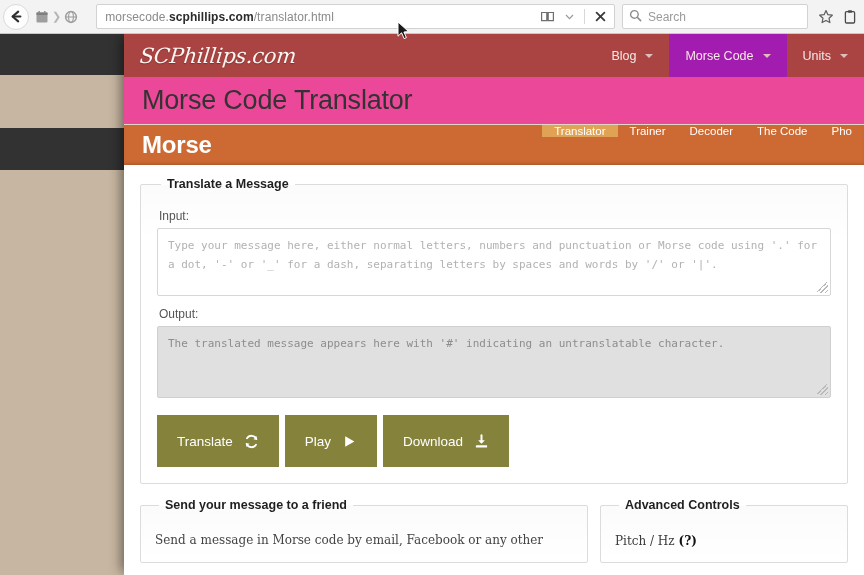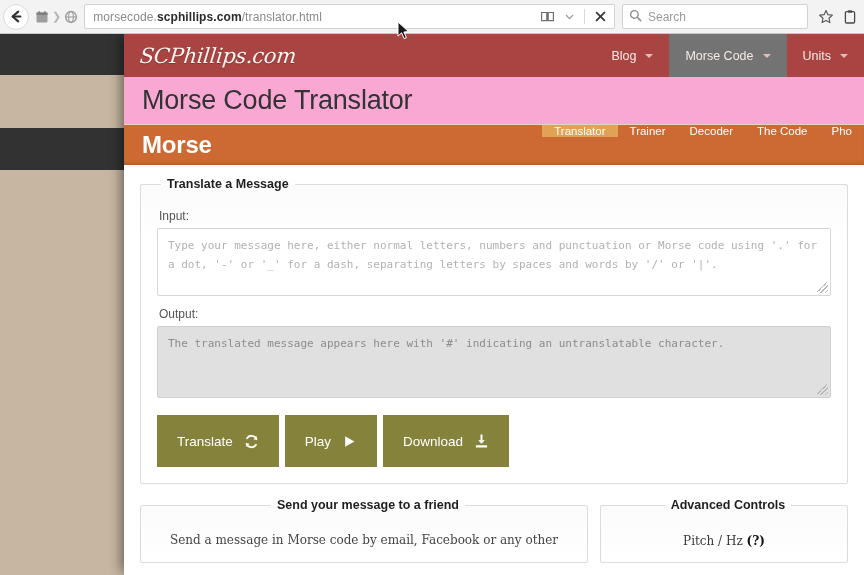--- a/index.html
+++ b/index.html
@@ -31,21 +31,21 @@
   .nav-back svg { display:block; }
   .crumb-group { display: flex; align-items: center; margin-left: 2px; flex: 0 0 auto; }
   .crumb-icon {
     width: 22px; height: 26px;
     display: flex; align-items: center; justify-content: center;
   }
   .crumb-sep { color: #b6b6b6; font-size: 11px; margin: 0 -1px; }
 
   .url-wrap {
     flex: 1 1 auto; display: flex; align-items: center;
-    height: 25px; margin: 0 0 0 2px;
+    height: 25px; margin: 0 0 0 14px;
     background: #fff;
     border: 1px solid #d2d2d2;
     border-radius: 2px;
     padding: 0 4px 0 8px;
     min-width: 0;
   }
   .url-text {
     flex: 1 1 auto; font-size: 12px; color: #8a8a8a;
     white-space: nowrap; overflow: hidden;
     letter-spacing: .1px;
@@ -99,27 +99,27 @@
     text-shadow: 0 1px 1px rgba(0,0,0,.25);
     transform: skewX(-6deg);
   }
   .nav-items { margin-left: auto; display: flex; align-items: stretch; height: 43px; }
   .nav-item {
     display: flex; align-items: center; gap: 9px;
     padding: 8px 16px;
     color: #f6e9e6; font-size: 12.5px;
     white-space: nowrap;
   }
-  .nav-item.active { background: #737373; }
+  .nav-item.active { background: #a21caf; }
   .caret { width: 0; height: 0; border-left: 4px solid transparent;
            border-right: 4px solid transparent; border-top: 4px solid #e0bfbb; }
 
   
   .title-band {
-    height: 48px; background: #f9a8d4;
+    height: 48px; background: #ec4899;
     display: flex; align-items: center;
     border-bottom: 1px solid #e3d5c6;
   }
   .page-title {
     margin-left: 18px; font-size: 27px; color: #333;
     font-weight: normal; letter-spacing: -.2px;
   }
 
   
   .sect-bar {
@@ -182,21 +182,21 @@
     color: #fff;
     border: none;
     height: 52px;
     display: flex; align-items: center; justify-content: center; gap: 11px;
     font-size: 13.5px;
     padding: 0 20px;
     font-family: "Liberation Sans", sans-serif;
   }
   .btn .glyph { display: inline-flex; align-items: center; }
 
-  .bottom-row { display: flex; gap: 12px; margin-top: 14px; text-align: center; }
+  .bottom-row { display: flex; gap: 12px; margin-top: 14px; }
   .bottom-left { flex: 1 1 auto; }
   .bottom-right { flex: 0 0 248px; }
   .bottom-left fieldset.box, .bottom-right fieldset.box {
     padding: 10px 14px 14px 14px;
     min-height: 58px;
   }
   .body-text {
     font-family: "DejaVu Serif", serif;
     font-size: 12px; color: #444; margin-top: 10px; line-height: 1.35;
   }

